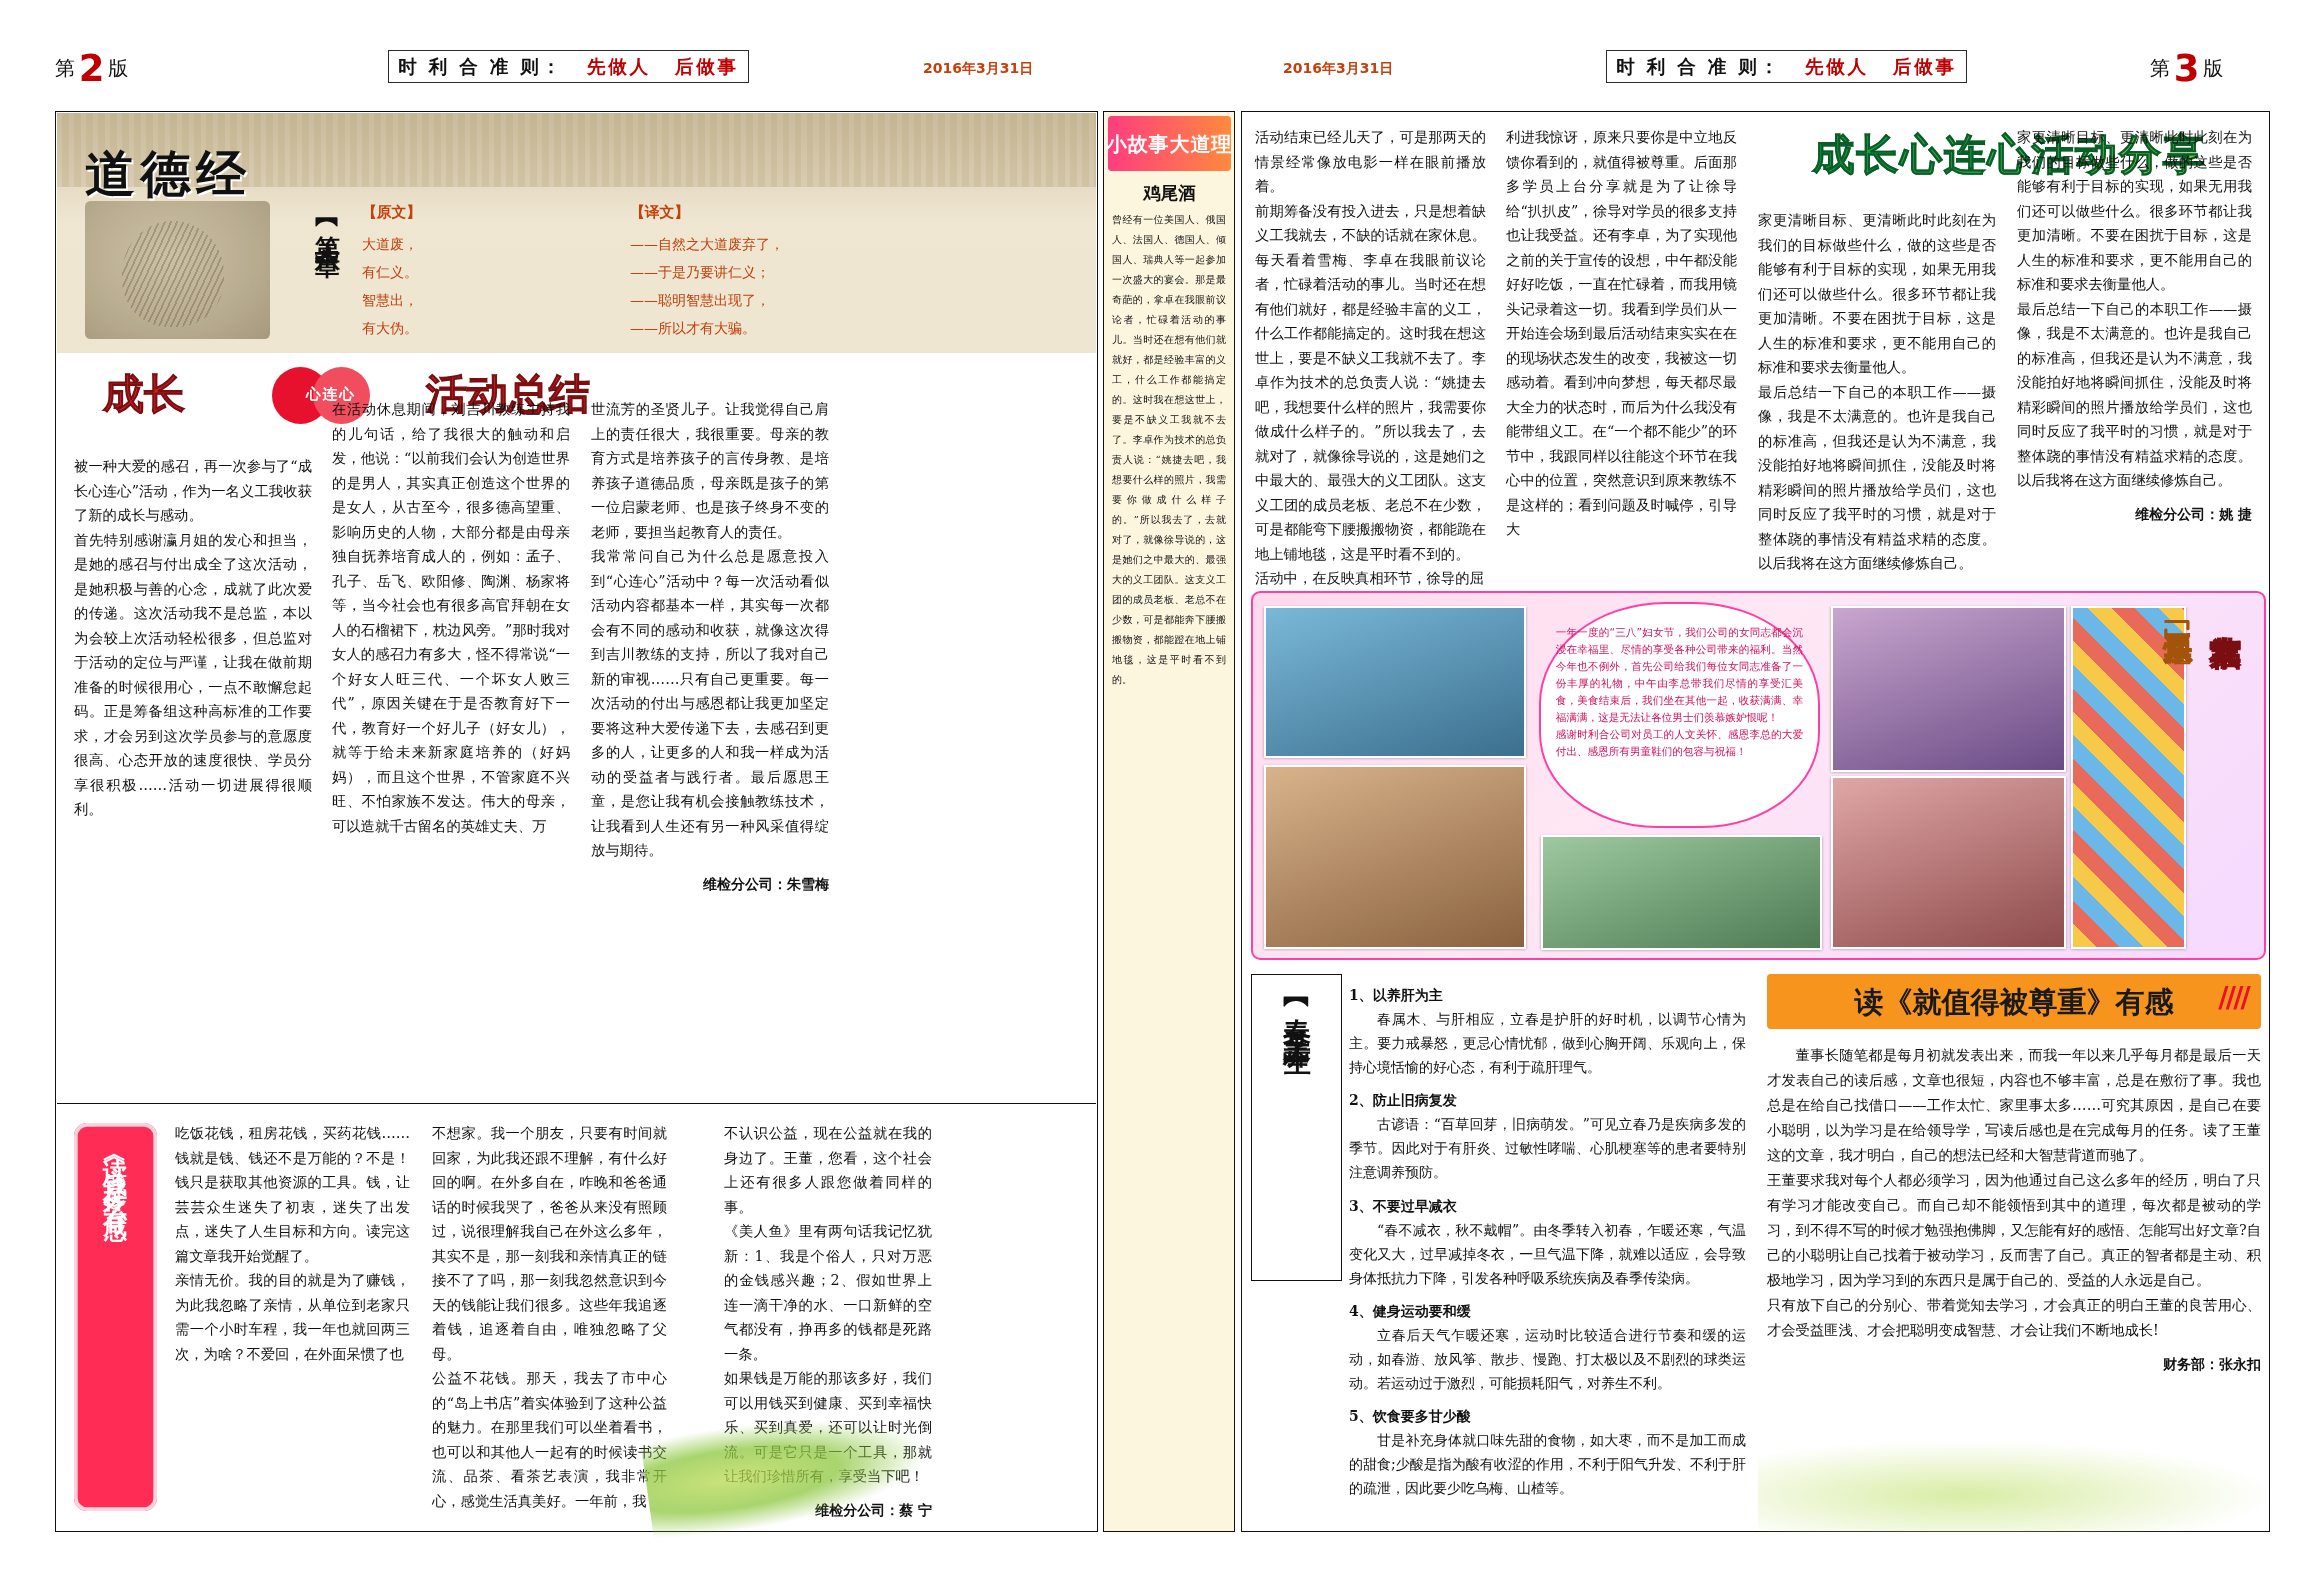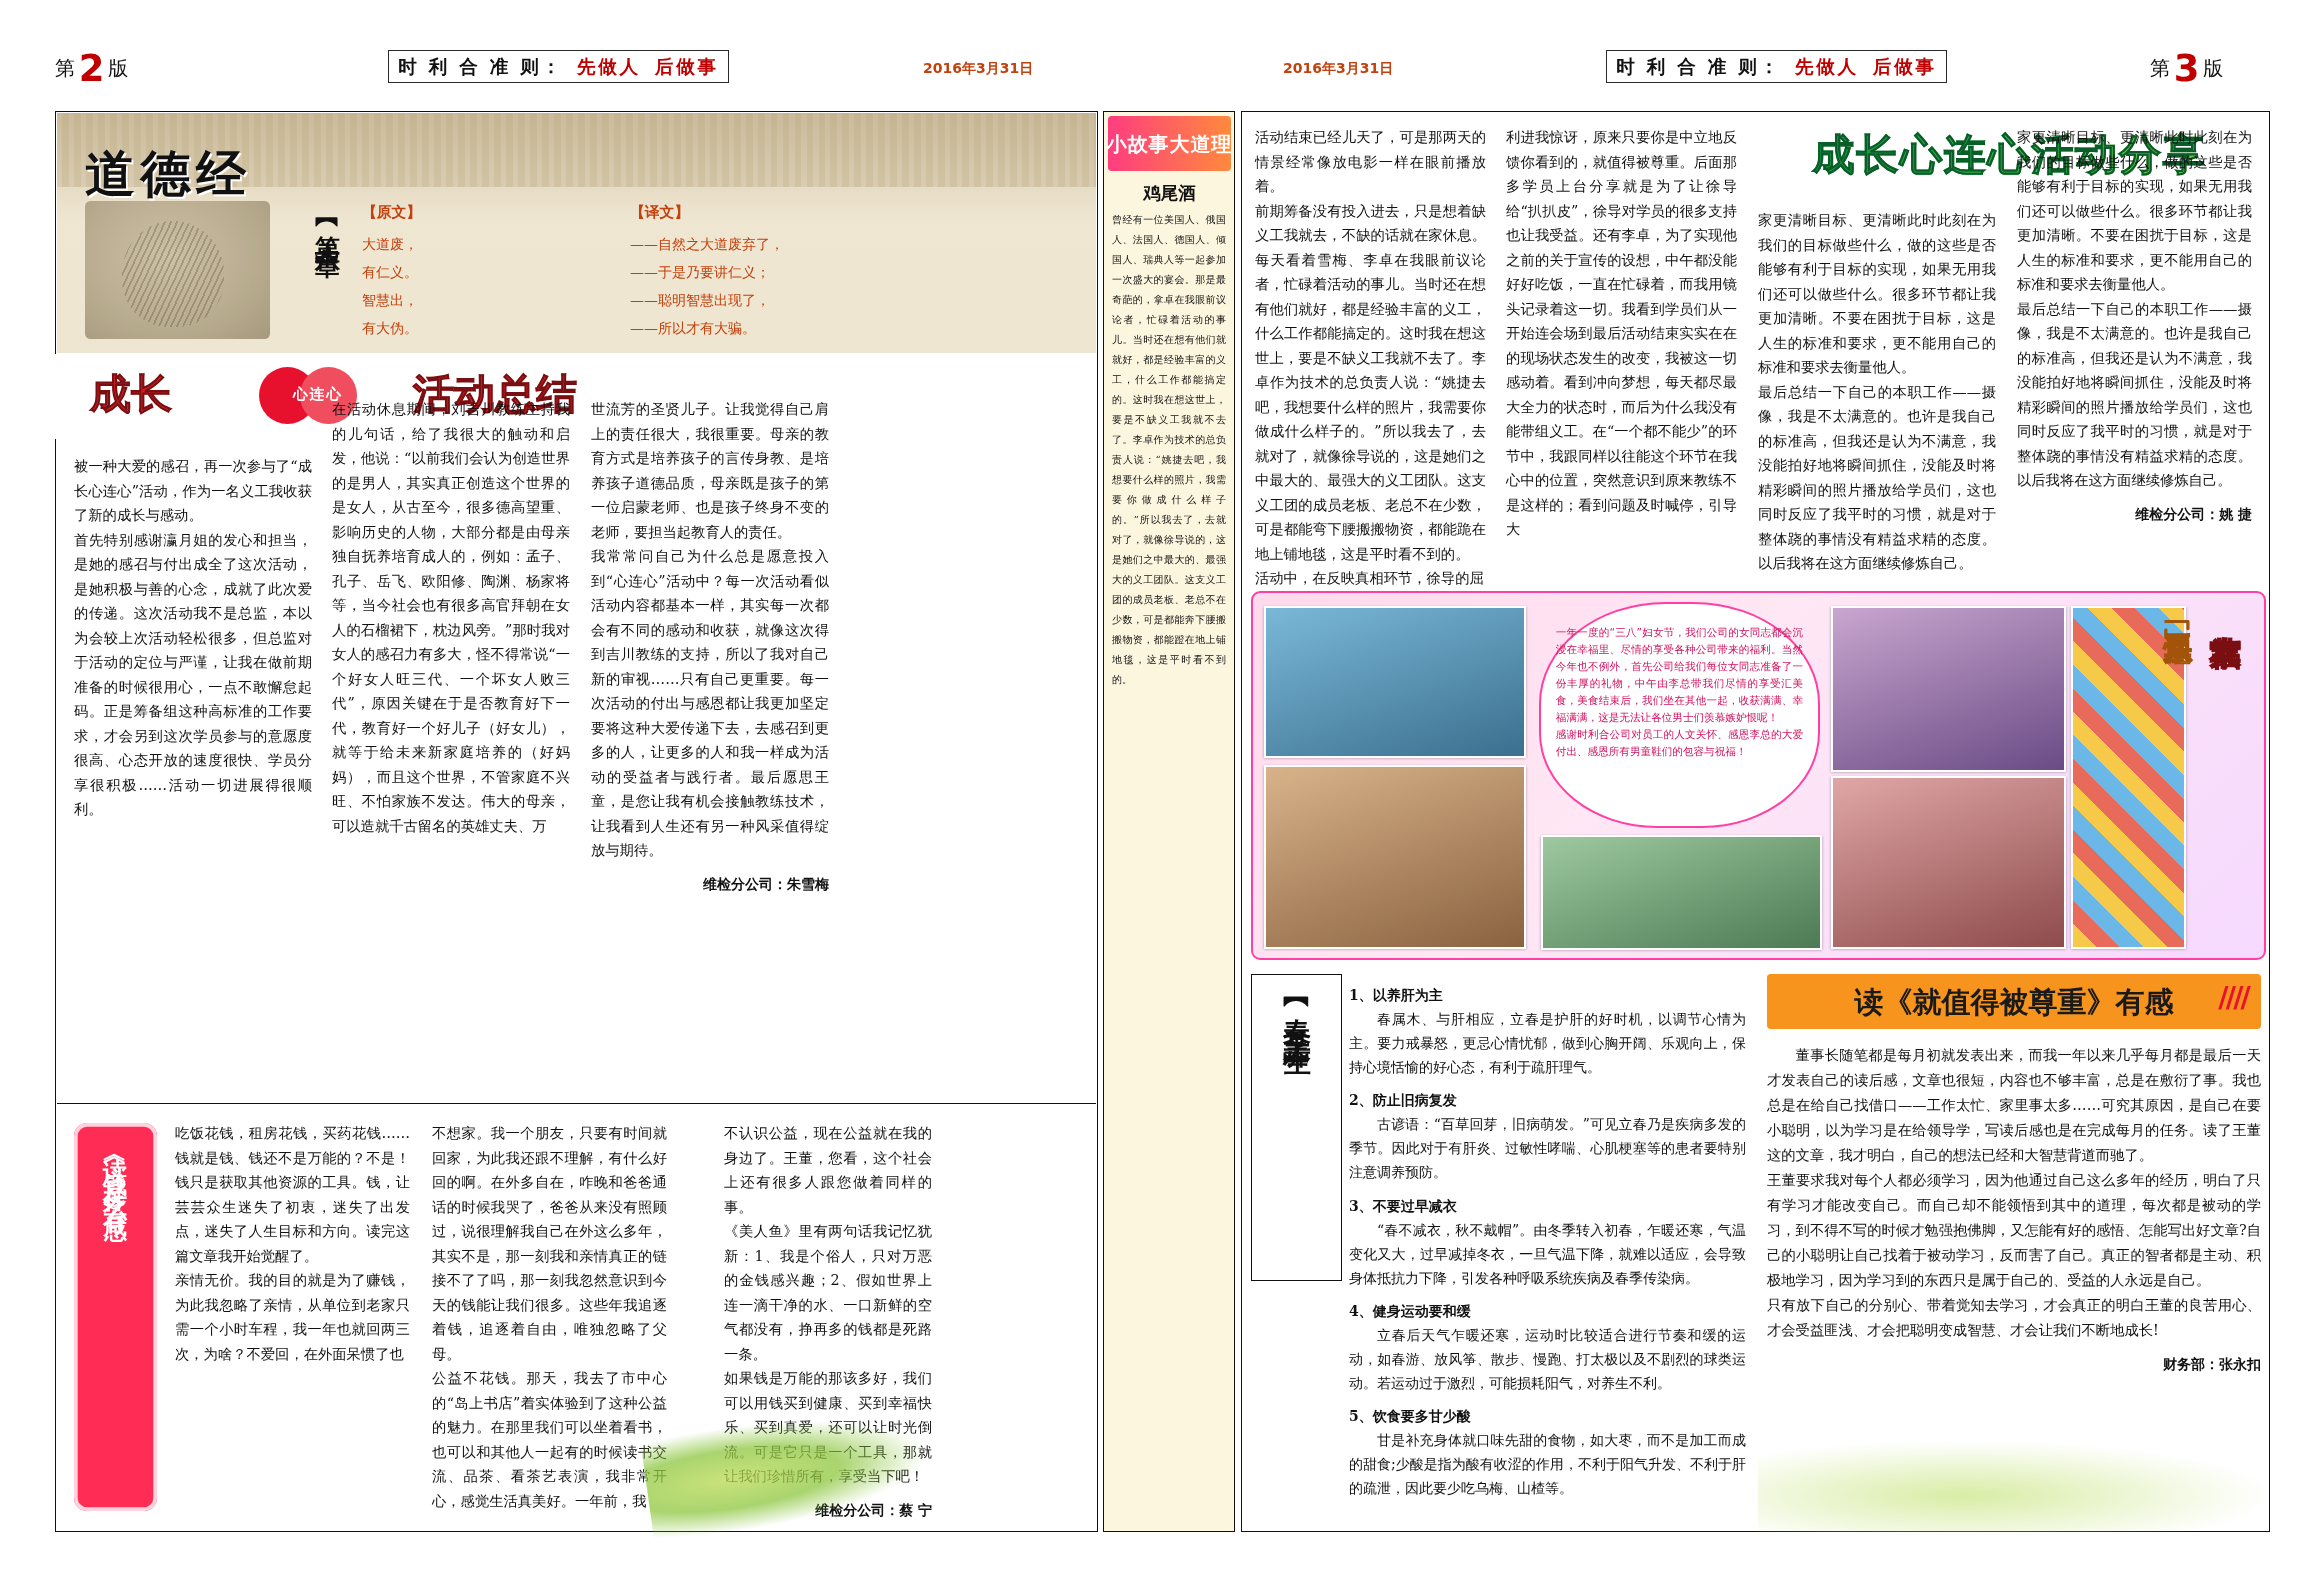--- a/index.html
+++ b/index.html
@@ -9,21 +9,21 @@
     font-family:"DejaVu Sans","Liberation Sans",sans-serif;
     overflow:hidden;
   }
   .page{position:relative;width:2322px;height:1586px;}
 
   
   .hdr{position:absolute;height:41px;display:flex;align-items:center;}
   .ban-label{font-size:20px;color:#111;}
   .ban-num{font-size:37px;font-weight:bold;color:#c00000;margin:0 3.7px;line-height:1;}
   .motto-box{
-    border:1.8px solid #2a2a2a;padding:2.8px 9.2px;display:flex;align-items:center;gap:14px;
+    border:1.8px solid #2a2a2a;padding:2.8px 9.2px;display:flex;align-items:center;gap:24px;
     font-size:18.5px;font-weight:bold;letter-spacing:2.8px;
   }
   .motto-l{color:#111;}
   .motto-r{color:#c00000;}
   .date{font-size:14px;font-weight:bold;color:#c2410c;}
 
   
   .panel{position:absolute;box-sizing:border-box;}
   .bdr{border:1.8px solid #111;}
 
@@ -51,21 +51,21 @@
   .ddj-chapter{position:absolute;left:235px;top:97px;width:52px;font-size:25px;font-weight:bold;
      writing-mode:vertical-rl;color:#111;letter-spacing:5.5px;
      font-family:"DejaVu Serif","Liberation Serif",serif;}
   .ddj-cols{position:absolute;left:305px;top:85px;width:701px;display:flex;gap:0;}
   .ddj-col{font-size:14px;line-height:28px;color:#c2410c;}
   .ddj-col.a{width:268px;}
   .ddj-col.b{width:388px;}
   .ddj-hd{font-size:14.8px;font-weight:bold;margin-bottom:3.7px;}
 
   
-  #growth{left:44px;top:354px;width:926px;height:85px;background:#fff;}
+  #growth{left:57px;top:354px;width:926px;height:85px;background:#fff;}
   .gl{position:absolute;top:13px;font-size:41px;font-weight:bold;
       font-family:"DejaVu Serif","Liberation Serif",serif;
       color:#d81f26;-webkit-text-stroke:0.9px #7a0f12;}
   .gl.l{left:46px;}
   .gl.r{left:369px;}
   .heart{position:absolute;left:208px;top:9.2px;width:138px;height:65px;}
   .heart span{position:absolute;width:57px;height:57px;background:#e8112d;border-radius:50%;}
   .heart span:nth-child(1){left:7.4px;top:3.7px;}
   .heart span:nth-child(2){left:48px;top:3.7px;background:#f04e5e;}
   .heart-txt{position:absolute;left:41px;top:22px;font-size:14.8px;color:#fff;font-weight:bold;letter-spacing:1.8px;}

